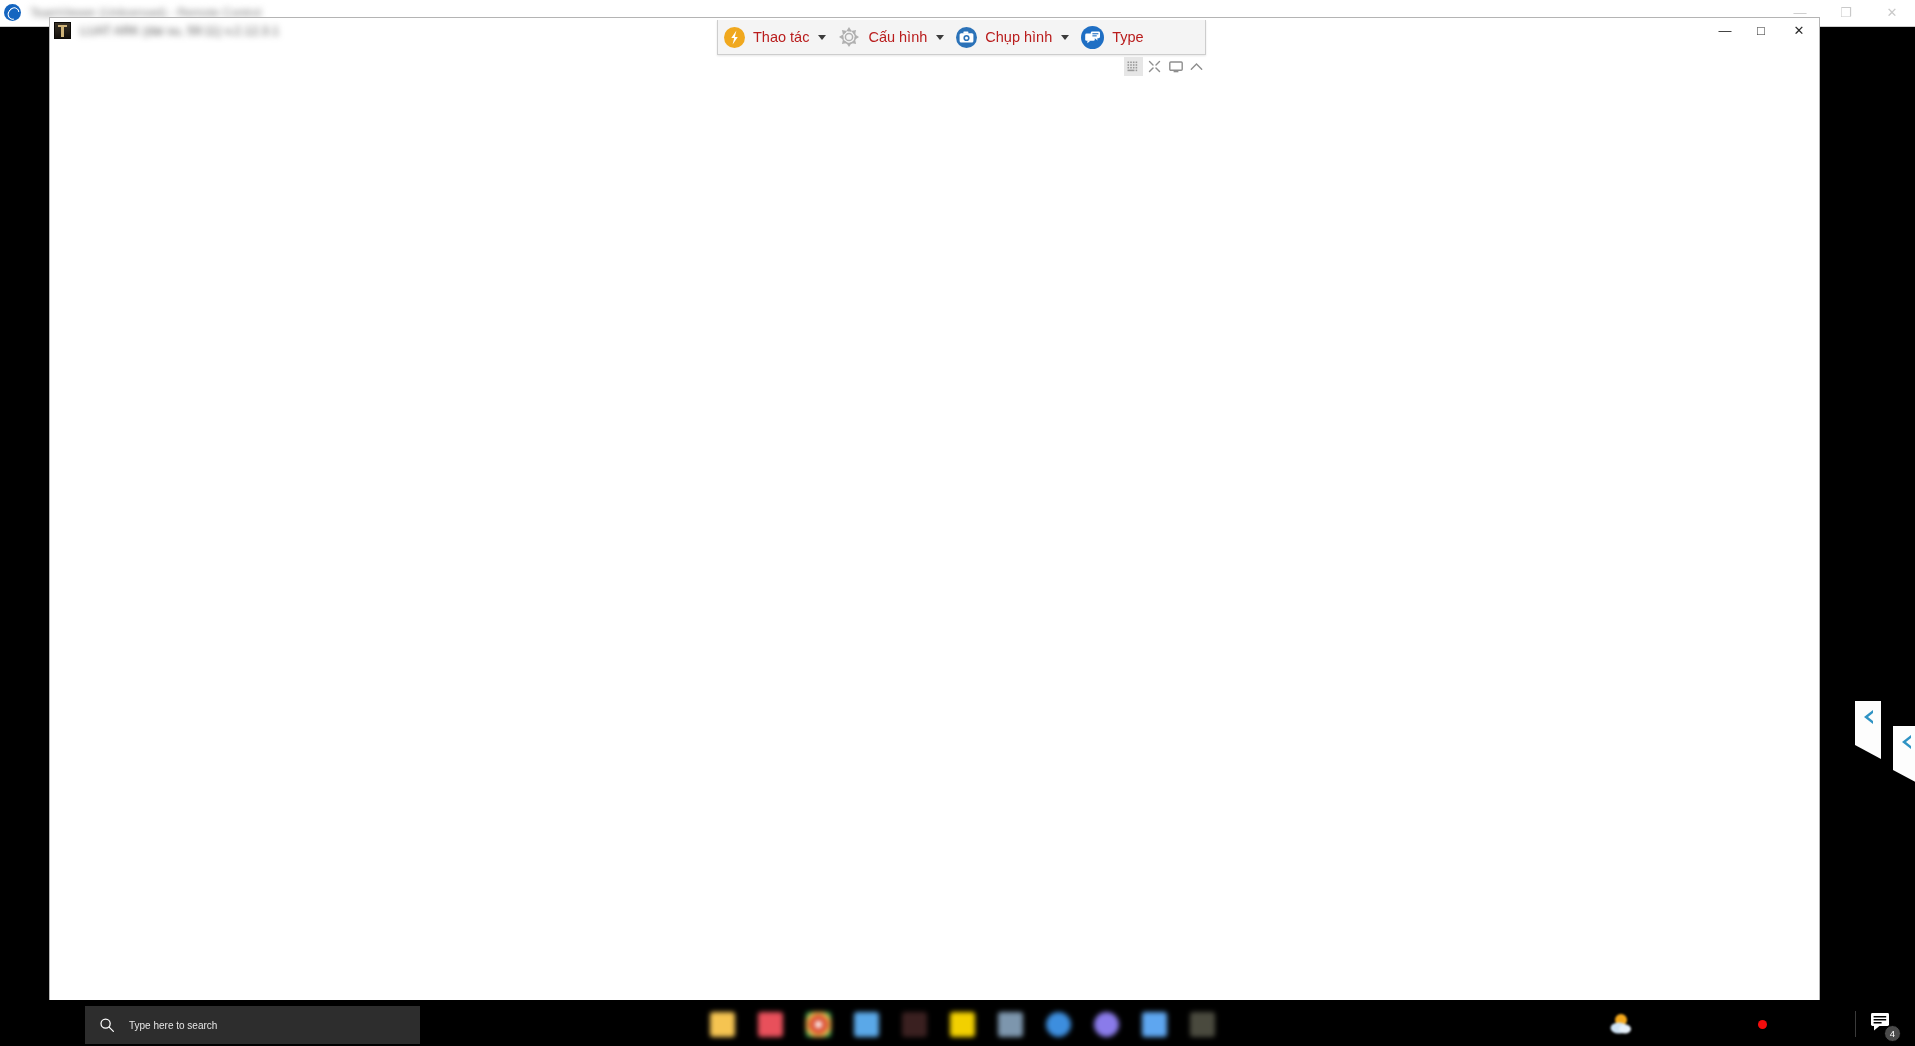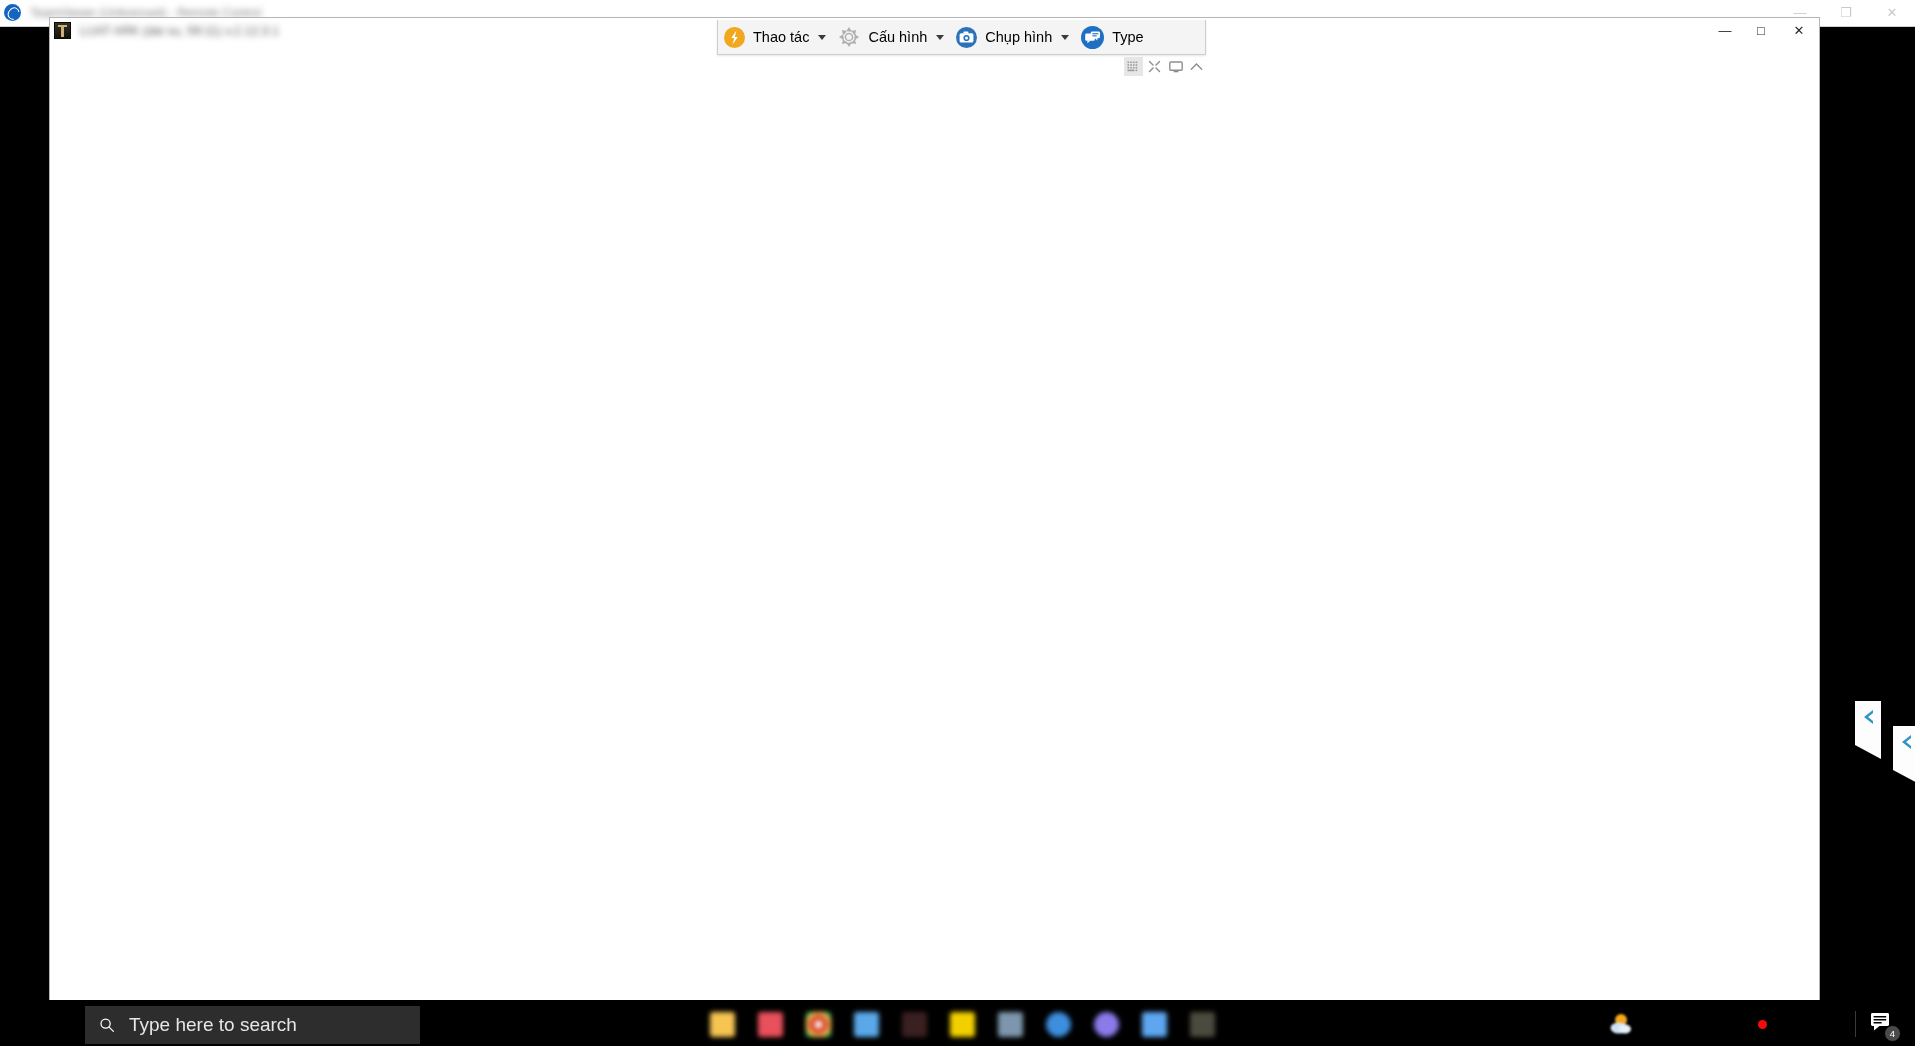--- a/index.html
+++ b/index.html
@@ -169,21 +169,21 @@
     box-shadow: 0 1px 2px rgba(0,0,0,.10);
   }
   .tb-item {
     display: flex;
     align-items: center;
     height: 33px;
     padding: 0 3px 0 6px;
   }
   .tb-label {
     font-size: 14.5px;
-    color: #000000;
+    color: #b91c1c;
     margin-left: 8px;
     white-space: nowrap;
   }
   .tb-caret {
     width: 20px;
     height: 33px;
     display: flex;
     align-items: center;
     justify-content: center;
   }
@@ -297,21 +297,21 @@
     display: flex;
     align-items: center;
     box-sizing: border-box;
   }
   .search-icon {
     width: 44px; height: 38px;
     display: flex; align-items: center; justify-content: center;
     flex: 0 0 auto;
   }
   .search-text {
-    font-size: 19px;
+    font-size: 10px;
     color: #e6e6e6;
     white-space: nowrap;
   }
   .taskbar-apps {
     position: absolute;
     left: 710px;
     top: 5px;
     height: 38px;
     display: flex;
     align-items: center;

